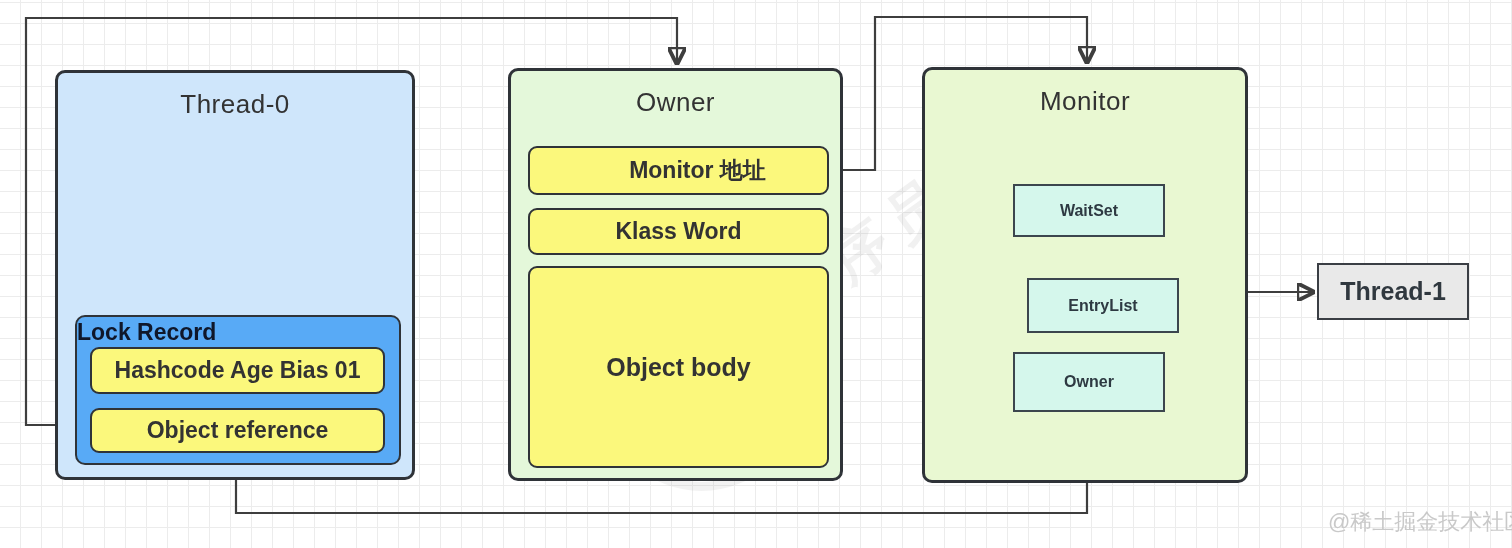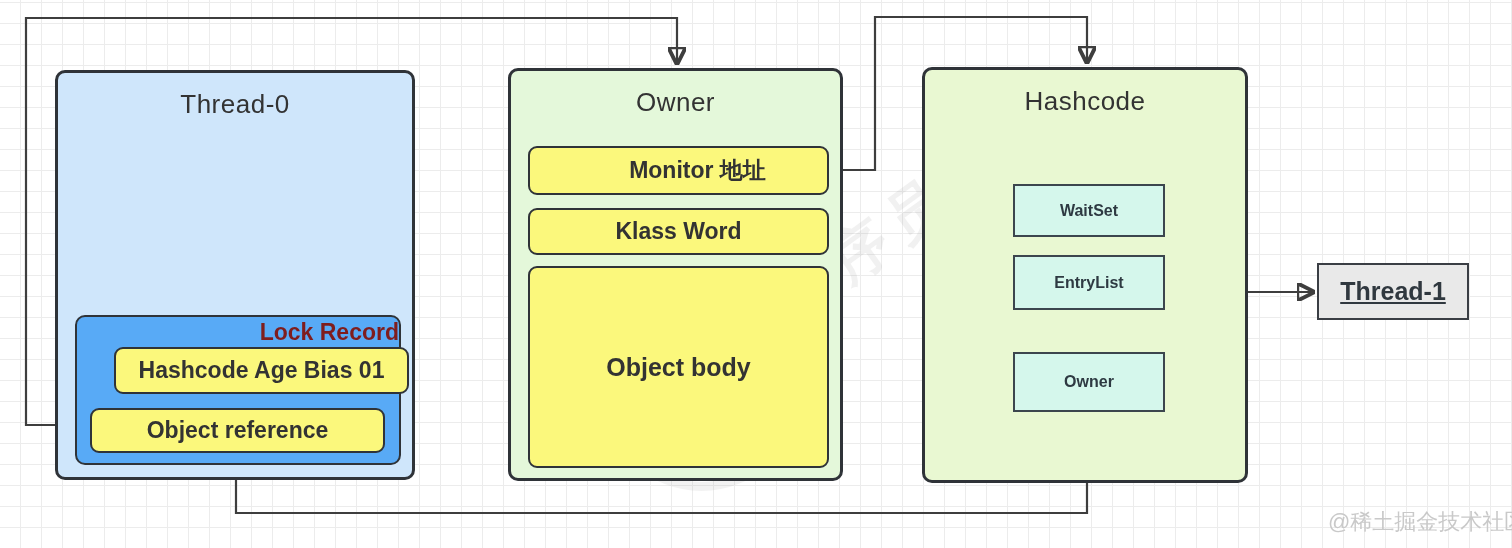--- a/index.html
+++ b/index.html
@@ -9,43 +9,43 @@
     background:
       repeating-linear-gradient(0deg, transparent 0 20px, var(--c-grid,#ececec) 20px 21px),
       repeating-linear-gradient(90deg, transparent 0 20px, var(--c-grid,#ececec) 20px 21px),
       #ffffff;
   }
   .node{position:absolute;box-sizing:border-box;border:3px solid var(--c-border_dark,#2f3338);border-radius:10px;}
   .node-title{text-align:center;font-weight:normal;font-size:26px;color:var(--c-text,#333);margin-top:16px;letter-spacing:0.5px;}
   #thread0{left:55px;top:70px;width:360px;height:410px;background:var(--c-thread0_fill,#cfe6fb);}
   #lock-record{position:absolute;left:17px;top:242px;width:326px;height:150px;box-sizing:border-box;
     background:var(--c-lock_record_fill,#58aaf6);border:2.5px solid var(--c-border_dark,#2f3338);border-radius:10px;}
-  .lr-title{text-align:right;font-weight:bold;font-size:23px;color:#7f1d1d;margin-top:2px;}
+  .lr-title{text-align:left;font-weight:bold;font-size:23px;color:#0f172a;margin-top:2px;}
   .yrow{position:absolute;left:13px;width:295px;box-sizing:border-box;background:var(--c-yellow_fill,#fbf87c);
     border:2.5px solid #2f3338;border-radius:9px;display:flex;align-items:center;justify-content:center;
     font-weight:bold;font-size:23px;color:#333;}
-  #lr-row-0{top:30px;height:47px;margin-left:24px;}
+  #lr-row-0{top:30px;height:47px;}
   #lr-row-1{top:91px;height:45px;}
   #object{left:508px;top:68px;width:335px;height:413px;background:var(--c-object_fill,#e4f8da);}
   .obj-row{position:absolute;left:17px;width:301px;box-sizing:border-box;background:var(--c-yellow_fill,#fbf87c);
     border:2.5px solid #2f3338;border-radius:9px;display:flex;align-items:center;justify-content:center;
     font-weight:bold;font-size:23px;color:#333;}
   #obj-row-0{top:75px;height:49px;padding-left:38px;}
   #obj-row-1{top:137px;height:47px;}
   #obj-body{top:195px;height:202px;font-size:25px;}
   #monitor{left:922px;top:67px;width:326px;height:416px;background:var(--c-monitor_fill,#e9f8d2);}
   .cyan-row{position:absolute;left:88px;width:152px;box-sizing:border-box;background:var(--c-cyan_fill,#d5f7ec);
     border:2px solid #3c464e;display:flex;align-items:center;justify-content:center;
     font-weight:bold;font-size:16px;color:#2e3a42;}
   #mon-row-0{top:114px;height:53px;}
-  #mon-row-1{top:185px;height:55px;}
+  #mon-row-1{top:208px;height:55px;margin-left:14px;}
   #mon-row-2{top:282px;height:60px;}
   #thread1{position:absolute;left:1317px;top:263px;width:152px;height:57px;box-sizing:border-box;
     background:var(--c-thread1_fill,#e9e9e9);border:2.5px solid #3a3e44;display:flex;align-items:center;justify-content:center;
-    font-weight:bold;font-size:25px;color:#30383f;text-decoration:underline;}
+    font-weight:bold;font-size:25px;color:#30383f;}
   #connectors{position:absolute;left:0;top:0;width:1512px;height:548px;pointer-events:none;}
   #connectors path{fill:none;stroke:var(--c-line,#3e3e3e);stroke-width:2.2px;}
   .wm-circle{position:absolute;left:600px;top:288px;width:185px;height:185px;border-radius:50%;
     border:9px solid rgba(130,130,130,0.10);pointer-events:none;}
   .wm-text{position:absolute;font-weight:bold;pointer-events:none;white-space:nowrap;}
   #wm-center{left:640px;top:250px;font-size:58px;letter-spacing:10px;color:rgba(120,120,120,0.10);transform:rotate(-36deg);}
   #wm-small{left:920px;top:300px;font-size:34px;letter-spacing:6px;color:rgba(120,120,120,0.09);transform:rotate(-36deg);}
   #wm-corner{left:1328px;top:507px;font-size:22px;font-weight:normal;color:var(--c-watermark,#c9c9c9);}
 </style>
 </head>
@@ -79,21 +79,21 @@
   </div>
 
   <div class="node" id="object">
     <div class="node-title">Owner</div>
     <div class="obj-row" id="obj-row-0">Monitor 地址</div>
     <div class="obj-row" id="obj-body">Object body</div>
     <div class="obj-row" id="obj-row-1">Klass Word</div>
   </div>
 
   <div class="node" id="monitor">
-    <div class="node-title">Hashcode</div>
+    <div class="node-title">Monitor</div>
     <div class="cyan-row" id="mon-row-0">WaitSet</div>
     <div class="cyan-row" id="mon-row-1">EntryList</div>
     <div class="cyan-row" id="mon-row-2">Owner</div>
   </div>
 
   <div id="thread1">
     <span>Thread-1</span>
   </div>
 
   <div class="wm-text" id="wm-corner">@稀土掘金技术社区</div>

